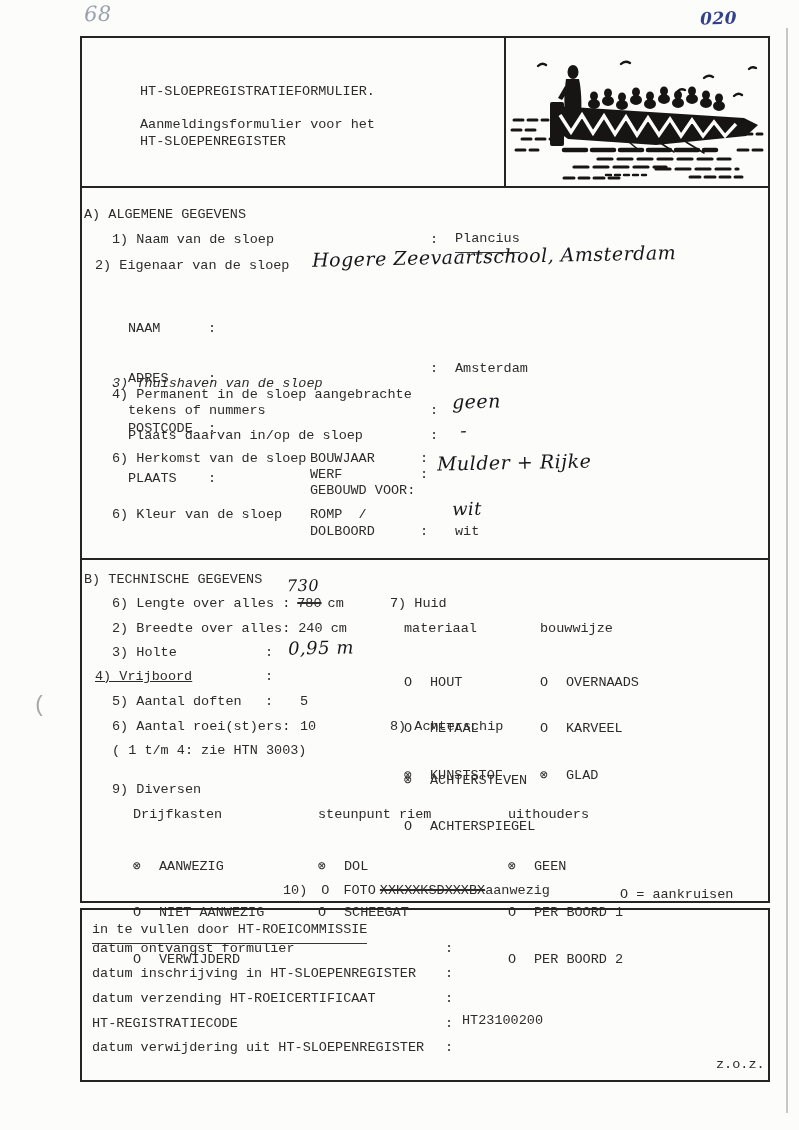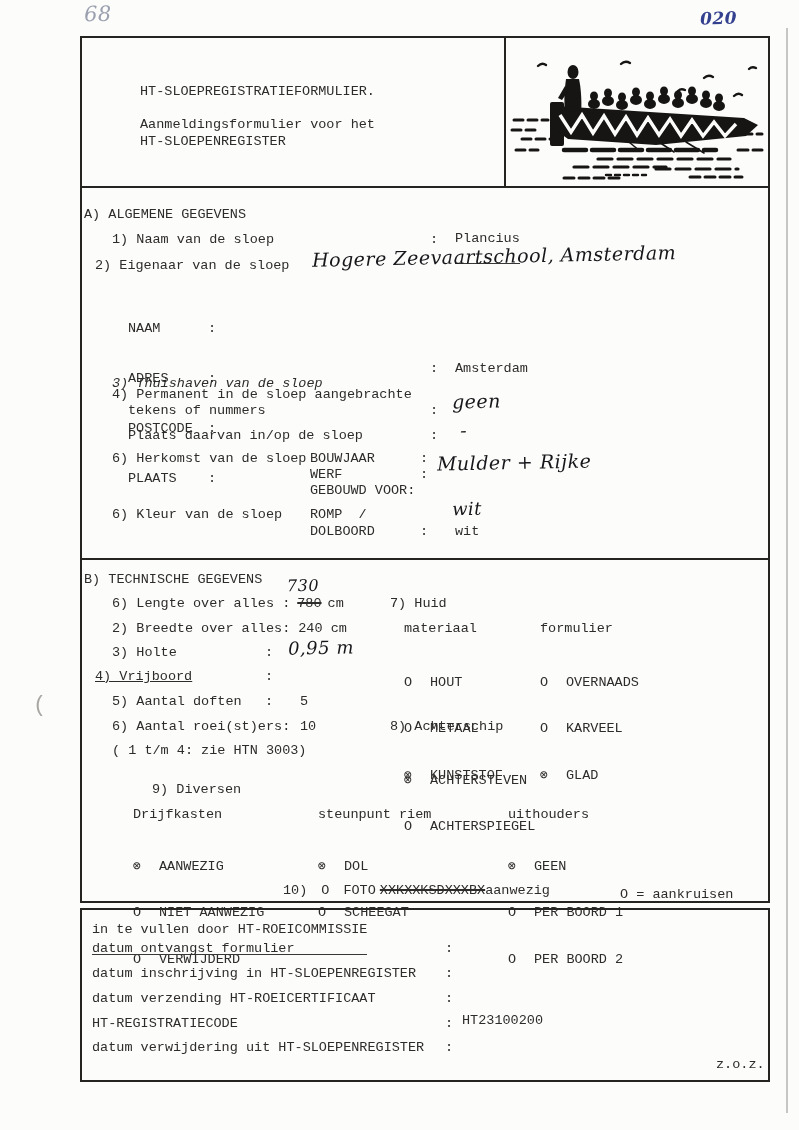--- a/index.html
+++ b/index.html
@@ -10,21 +10,21 @@
   }
   .t{position:absolute;white-space:pre;line-height:15px;}
   .box{position:absolute;border:2px solid #262421;box-sizing:border-box;}
   .hline{position:absolute;height:0;border-top:2px solid #262421;}
   .vline{position:absolute;width:0;border-left:2px solid #262421;}
   .hw{font-family:"DejaVu Serif",serif;font-style:italic;color:#17161a;
       font-size:19px;letter-spacing:.5px;transform:rotate(-1.2deg);line-height:20px;}
   .hw-sm{font-size:16px;}
   .pen-blue{color:#33418f;}
   .pencil{color:#9aa0b0;}
-  .ul{border-bottom:1.5px solid #3a3836;padding-bottom:17px;}
+  .ul{border-bottom:1.5px solid #3a3836;padding-bottom:6px;}
   .strike{text-decoration:line-through;text-decoration-thickness:2px;}
   .optrow{line-height:16.4px;}
   .optrow .mk{display:inline-block;width:26px;}
   .edge{position:absolute;width:0;border-left:2px solid #c8c6c2;}
   .artifact{position:absolute;color:#a9a7a3;font-size:15px;}
   svg{display:block;}
 </style>
 </head>
 <body>
 
@@ -139,21 +139,21 @@
   <div class="t" style="left:455px;top:524px;">wit</div>
 
   <div class="t" style="left:84px;top:572px;">B) TECHNISCHE GEGEVENS</div>
 
   <div class="t hw hw-sm" style="left:287px;top:576px;">730</div>
   <div class="t" style="left:112px;top:596px;"><span>6) Lengte over alles :</span><span class="strike" style="margin-left:7px;">780</span><span style="margin-left:6px;">cm</span></div>
   <div class="t" style="left:390px;top:596px;">7) Huid</div>
 
   <div class="t" style="left:112px;top:621px;"><span>2) Breedte over alles:</span><span style="margin-left:8px;">240 cm</span></div>
   <div class="t" style="left:404px;top:621px;">materiaal</div>
-  <div class="t" style="left:540px;top:621px;">formulier</div>
+  <div class="t" style="left:540px;top:621px;">bouwwijze</div>
 
   <div class="t" style="left:112px;top:645px;">3) Holte</div>
   <div class="t" style="left:265px;top:645px;">:</div>
   <div class="t hw" style="left:288px;top:638px;font-size:18px;">0,95 m</div>
 
   <div class="t" style="left:404px;top:645px;">
     <div class="optrow"><span class="mk">O</span><span>HOUT</span></div>
     <div class="optrow"><span class="mk">O</span><span>METAAL</span></div>
     <div class="optrow"><span class="mk">⊗</span><span>KUNSTSTOF</span></div>
   </div>
@@ -173,21 +173,21 @@
   <div class="t" style="left:112px;top:719px;">6) Aantal roei(st)ers:</div>
   <div class="t" style="left:300px;top:719px;">10</div>
   <div class="t" style="left:390px;top:719px;">8) Achterschip</div>
 
   <div class="t" style="left:112px;top:743px;">( 1 t/m 4: zie HTN 3003)</div>
   <div class="t" style="left:404px;top:743px;">
     <div class="optrow"><span class="mk">⊗</span><span>ACHTERSTEVEN</span></div>
     <div class="optrow"><span class="mk">O</span><span>ACHTERSPIEGEL</span></div>
   </div>
 
-  <div class="t" style="left:112px;top:782px;margin-left:40px;">9) Diversen</div>
+  <div class="t" style="left:112px;top:782px;">9) Diversen</div>
 
   <div class="t" style="left:133px;top:807px;">Drijfkasten</div>
   <div class="t" style="left:318px;top:807px;">steunpunt riem</div>
   <div class="t" style="left:508px;top:807px;">uithouders</div>
 
   <div class="t" style="left:133px;top:829px;">
     <div class="optrow"><span class="mk">⊗</span><span>AANWEZIG</span></div>
     <div class="optrow"><span class="mk">O</span><span>NIET AANWEZIG</span></div>
     <div class="optrow"><span class="mk">O</span><span>VERWIJDERD</span></div>
   </div>

